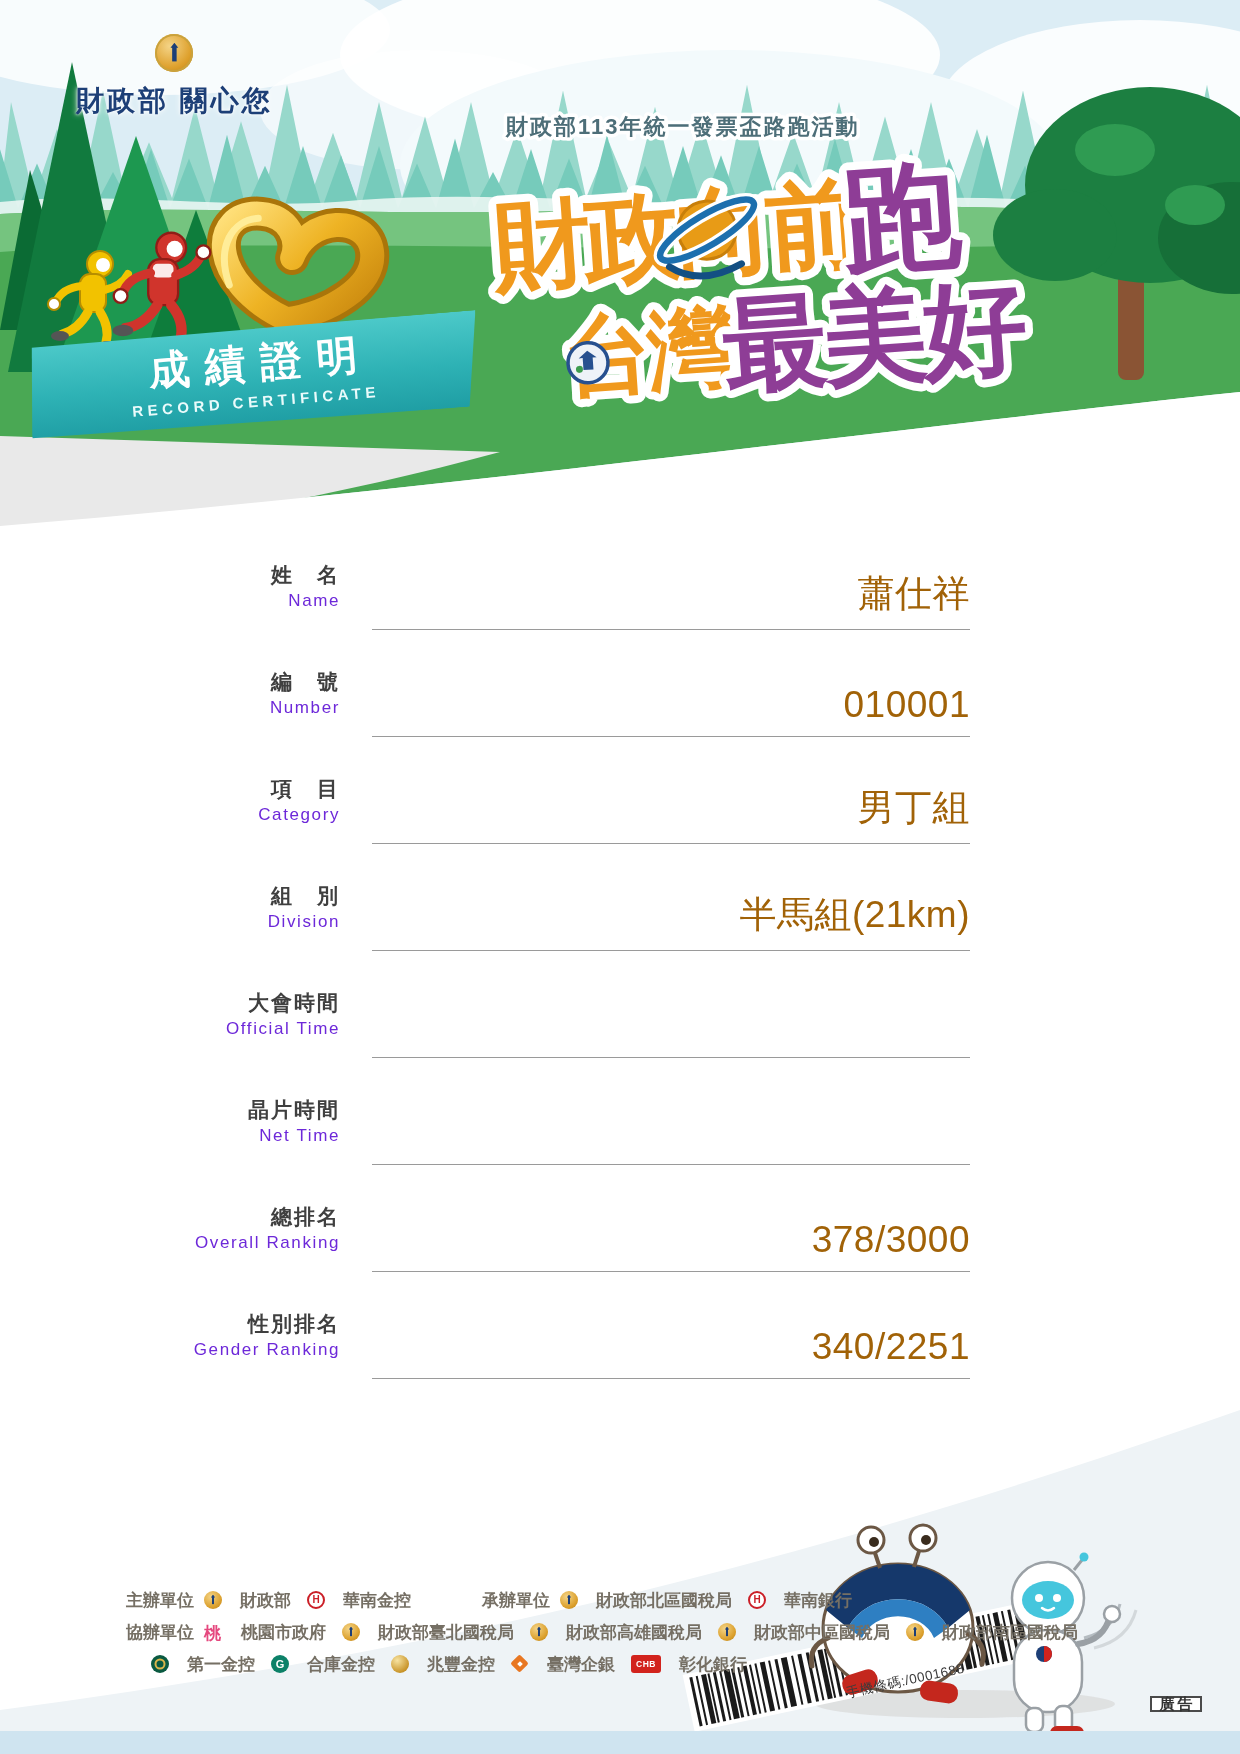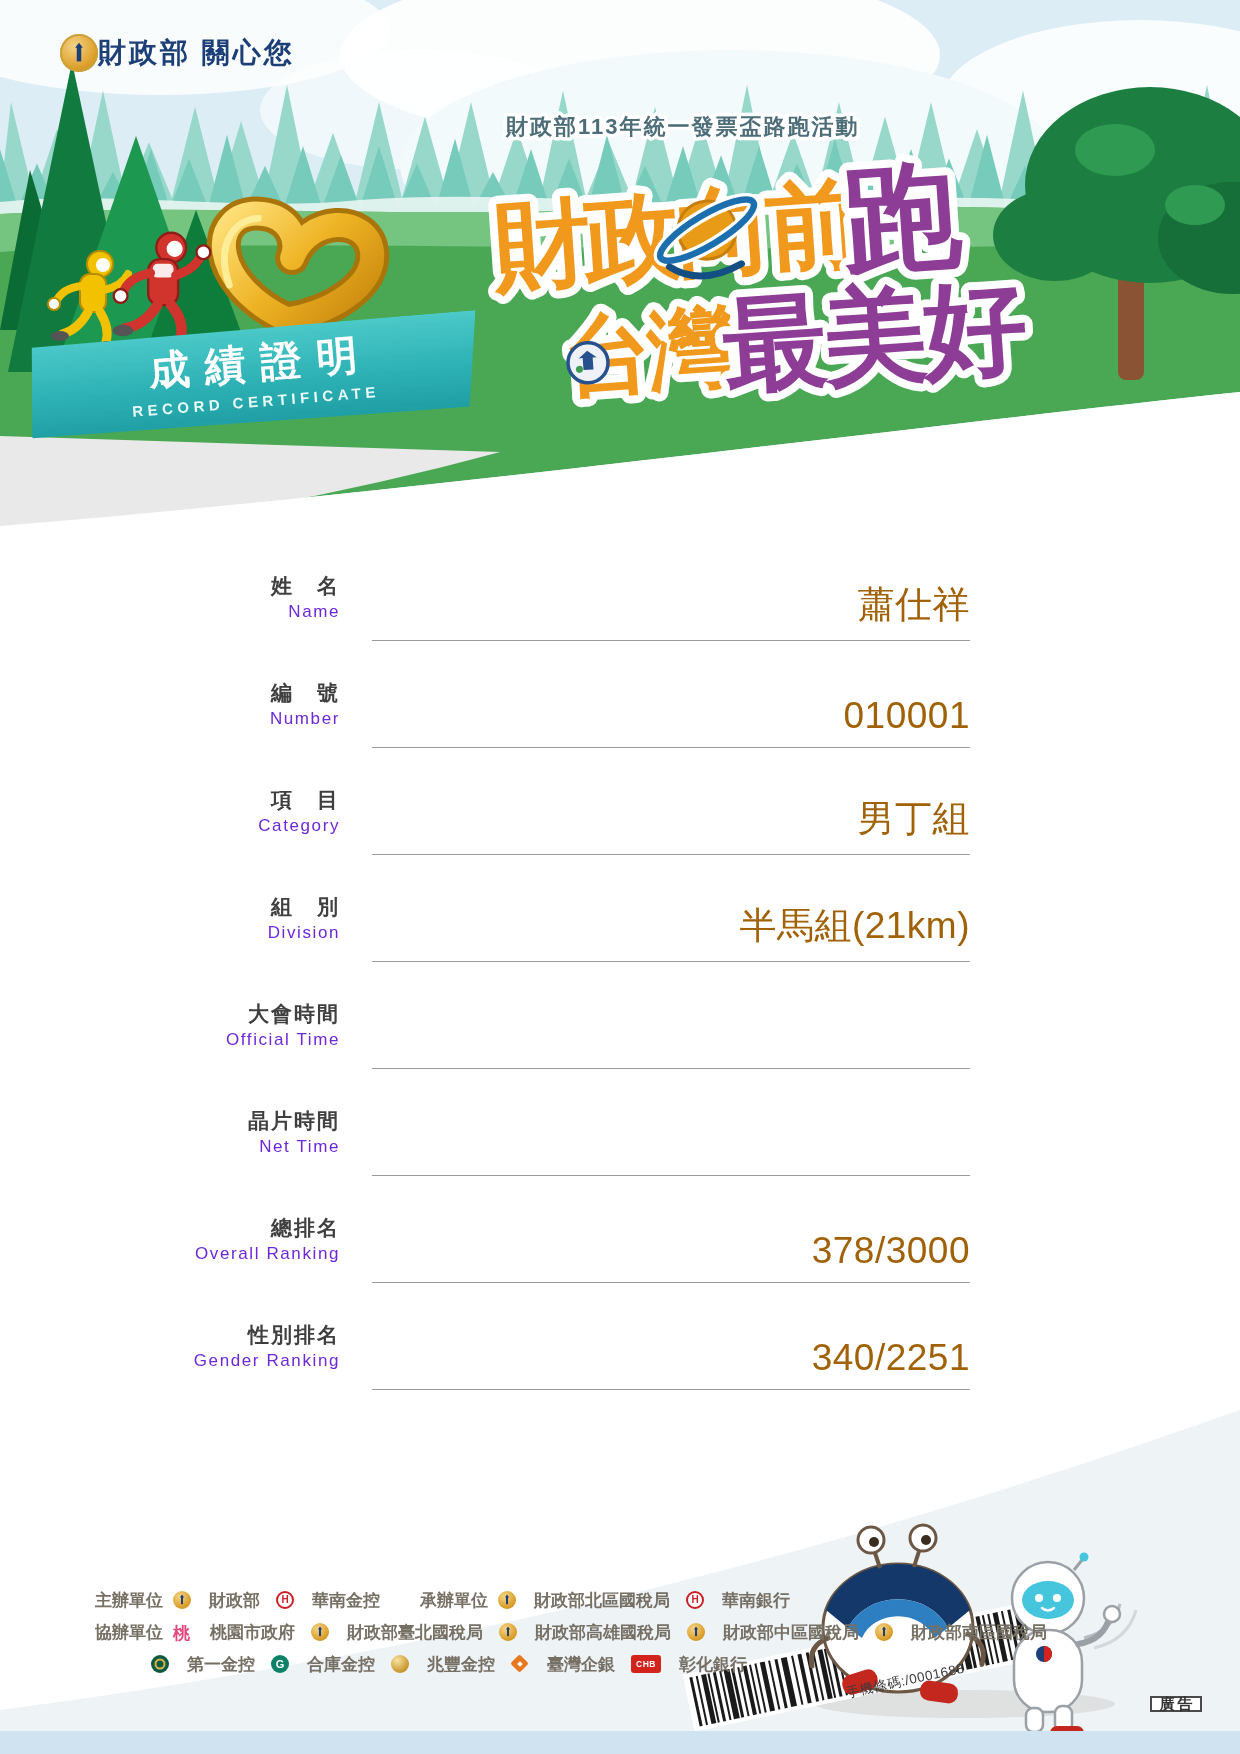--- a/index.html
+++ b/index.html
@@ -2,54 +2,54 @@
 <html><head>
 <meta charset="utf-8">
 <style>
   html,body{margin:0;padding:0;background:#fff;}
   .page{position:relative;width:1240px;height:1754px;overflow:hidden;background:#fff;
         font-family:"Liberation Sans","DejaVu Sans",sans-serif;}
 
   
   .hero-svg{position:absolute;left:0;top:0;}
 
-  .gov-logo{position:absolute;left:60px;top:34px;display:flex;align-items:center;z-index:6;}
+  .gov-logo{position:absolute;left:76px;top:34px;display:flex;align-items:center;gap:10px;z-index:6;flex-direction:column;}
   .gov-emblem{width:38px;height:38px;border-radius:50%;flex:none;position:relative;
     background:radial-gradient(circle at 38% 32%,#f4d487,#dea02c 62%,#b97e14);
     box-shadow:inset 0 0 0 2px #caa23c;}
   .gov-emblem::after{content:"";position:absolute;left:50%;top:50%;width:14px;height:19px;
     transform:translate(-50%,-54%);background:#1d3f77;
     clip-path:polygon(50% 0,78% 26%,66% 26%,66% 100%,34% 100%,34% 26%,22% 26%);}
   .gov-title{font-size:28px;font-weight:800;color:#1d3f77;letter-spacing:3px;
     text-shadow:0 0 3px #fff,0 0 6px #fff;}
 
   .ribbon{position:absolute;left:28px;top:328px;width:452px;height:96px;z-index:5;
     transform:rotate(-4.6deg);transform-origin:50% 50%;
     background:linear-gradient(180deg,#4cc9c9 0%,#2eb2b5 55%,#1f9ea4 100%);
     clip-path:polygon(1.5% 2%,100% 0,97% 100%,0 96%);
     display:flex;flex-direction:column;align-items:center;justify-content:center;}
   .ribbon-title{color:#fff;font-size:41px;font-weight:800;letter-spacing:15px;text-indent:15px;line-height:1;}
   .ribbon-sub{color:#eafbfb;font-size:15px;font-weight:700;letter-spacing:4.5px;margin-top:9px;}
 
   
-  .records{position:absolute;left:0;top:534px;width:1240px;z-index:2;}
+  .records{position:absolute;left:0;top:523px;width:1240px;z-index:2;}
   .rrow{position:relative;height:107px;}
   .rlab{position:absolute;right:900px;bottom:19px;text-align:right;white-space:nowrap;}
   .rlab .zh{font-size:21px;font-weight:600;color:#3f3f3f;letter-spacing:2px;line-height:1.2;}
   .rlab .en{font-size:17px;font-weight:500;color:#6d28d9;letter-spacing:1.6px;margin-top:3px;line-height:1.2;}
   .rval{position:absolute;left:372px;width:598px;bottom:11px;text-align:right;
         font-size:37px;font-weight:400;color:#a16207;letter-spacing:.5px;}
   .rline{position:absolute;left:372px;width:598px;bottom:0;border-top:1.6px solid #9a9a9a;}
 
   
   .bottomart{position:absolute;left:0;top:1380px;z-index:1;}
   .sponsors{position:absolute;left:95px;top:1584px;z-index:3;color:#756f64;}
   .srow{display:flex;align-items:center;height:32px;white-space:nowrap;font-size:17px;}
   .srow.indent{margin-left:56px;}
-  .s-role{font-weight:700;margin-right:10px;}
+  .s-role{font-weight:700;margin-right:10px;margin-left:31px;}
   .s-org{font-weight:700;margin-right:16px;display:inline-flex;align-items:center;gap:12px;}
   .s-gap{width:24px;}
   .fi{display:inline-block;width:18px;height:18px;border-radius:50%;margin-right:6px;position:relative;flex:none;}
   .fi-mof{background:radial-gradient(circle at 38% 32%,#f4d487,#dca12e 62%,#b97e14);}
   .fi-mof::after{content:"";position:absolute;left:50%;top:50%;width:7px;height:10px;transform:translate(-50%,-54%);
     background:#1d3f77;clip-path:polygon(50% 0,80% 30%,64% 30%,64% 100%,36% 100%,36% 30%,20% 30%);}
   .fi-huanan{background:#fff;border:2.5px solid #cb1f27;box-sizing:border-box;}
   .fi-huanan::after{content:"H";position:absolute;left:50%;top:50%;transform:translate(-50%,-52%);
     color:#cb1f27;font-size:10px;font-weight:800;}
   .fi-taoyuan{background:none;border-radius:0;width:19px;}

